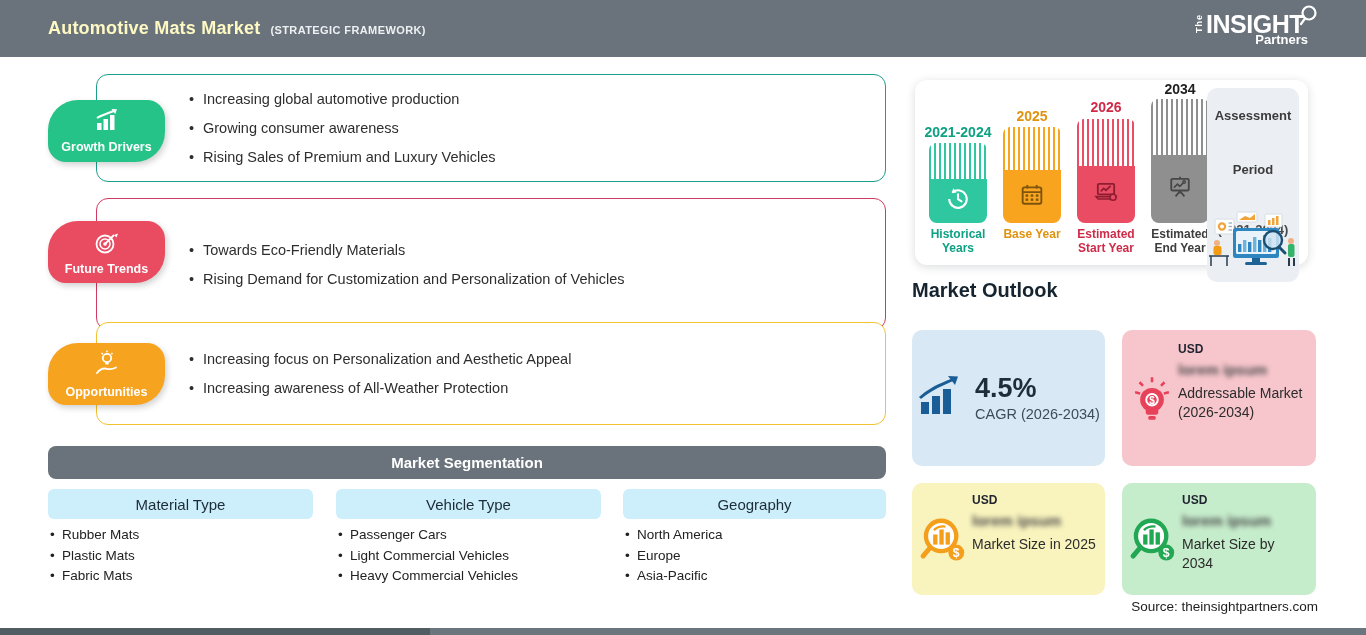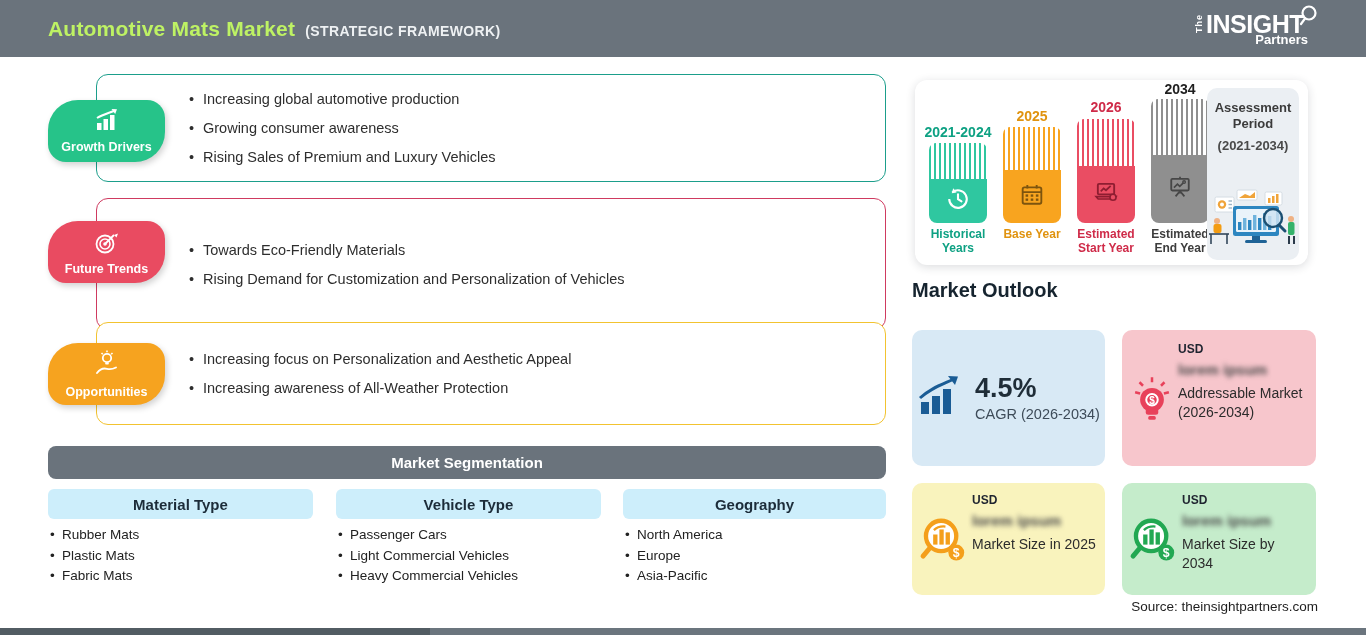--- a/index.html
+++ b/index.html
@@ -4,22 +4,22 @@
 <style>
   * { margin:0; padding:0; box-sizing:border-box; }
   html,body { width:1366px; height:635px; }
   body { font-family:"Liberation Sans", sans-serif; background:#f2f4f6; }
   .canvas { position:relative; width:1366px; height:635px; background:#ffffff; overflow:hidden; }
 
   
   .header { position:absolute; top:0; left:0; width:1366px; height:57px; background:#6a737c;
             display:flex; align-items:center; justify-content:space-between; padding:0 30px 0 48px; }
   .header-titles { display:flex; align-items:baseline; gap:10px; }
-  .header-title { color:#bef264; font-size:21px; font-weight:700; letter-spacing:.2px; }
-  .header-subtitle { color:#eef1f3; font-size:14px; font-weight:600; letter-spacing:.4px; }
+  .header-title { color:#fef9c3; font-size:18px; font-weight:700; letter-spacing:.2px; }
+  .header-subtitle { color:#eef1f3; font-size:11px; font-weight:600; letter-spacing:.4px; }
   .logo { display:flex; flex-direction:column; align-items:flex-end; color:#fff; margin-right:18px; }
   .logo-top { display:flex; align-items:center; }
   .logo-the { writing-mode:vertical-rl; transform:rotate(180deg); font-size:9px; font-weight:700; letter-spacing:1px; margin-right:2px; }
   .logo-insight { font-size:25px; font-weight:800; letter-spacing:-.5px; line-height:1; }
   .logo-circle { margin-left:-6px; margin-top:-10px; }
   .logo-partners { font-size:13px; font-weight:700; margin-top:-4px; padding-right:10px; line-height:1; }
 
   
   .fw-box { position:absolute; left:96px; width:790px; border-radius:12px; background:#fff;
             display:flex; flex-direction:column; justify-content:center; padding-left:92px; }
@@ -36,21 +36,21 @@
   .pill.growth { top:100px; background:#26c389; }
   .pill.trends { top:221px; background:#e94b61; }
   .pill.opps   { top:343px; background:#f6a31f; }
   .pill-label { color:#fff; font-size:12.5px; font-weight:700; margin-top:2px; white-space:nowrap; }
 
   
   .seg-bar { position:absolute; left:48px; top:446px; width:838px; height:33px; background:#6a737c;
              border-radius:8px; display:flex; align-items:center; justify-content:center; }
   .seg-bar-label { color:#fff; font-size:15px; font-weight:700; }
   .seg-head { position:absolute; top:489px; height:30px; background:#cdeefb; border-radius:6px;
-              display:flex; align-items:center; justify-content:center; font-size:15px; font-weight:700; color:#1c2c39; }
+              display:flex; align-items:center; justify-content:center; font-size:15px; font-weight:400; color:#1c2c39; }
   .seg-head.c1 { left:48px;  width:265px; }
   .seg-head.c2 { left:336px; width:265px; }
   .seg-head.c3 { left:623px; width:263px; }
   .seg-list { position:absolute; top:525px; list-style:none; }
   .seg-list.c1 { left:50px; }
   .seg-list.c2 { left:338px; }
   .seg-list.c3 { left:625px; }
   .seg-list li { position:relative; padding-left:12px; font-size:13.5px; color:#222; line-height:20.5px; }
   .seg-list li::before { content:"•"; position:absolute; left:0; color:#222; }
 
@@ -75,22 +75,22 @@
   .tl-year { position:absolute; width:90px; text-align:center; font-size:14px; font-weight:800; }
   .tl-year.teal   { left:-2px;  top:44px; color:#0ea183; }
   .tl-year.orange { left:72px;  top:28px; color:#e0930f; }
   .tl-year.red    { left:146px; top:19px; color:#cf2b49; }
   .tl-year.gray   { left:220px; top:1px;  color:#1f1f1f; }
   .tl-name { position:absolute; top:148px; width:74px; text-align:center; font-size:12px; font-weight:700; line-height:13.5px; }
   .tl-name.teal   { left:6px;   color:#0ea183; }
   .tl-name.orange { left:80px;  color:#e0930f; }
   .tl-name.red    { left:154px; color:#cf2b49; }
   .tl-name.gray   { left:228px; color:#3d3d3d; }
-  .assess-panel { position:absolute; left:292px; top:8px; width:92px; height:172px; background:#ebeff3;
-                  border-radius:10px; display:flex; flex-direction:column; align-items:center; padding-top:12px; }
+  .assess-panel { position:absolute; left:292px; top:8px; width:92px; height:194px; background:#ebeff3;
+                  border-radius:10px; display:flex; flex-direction:column; align-items:center; padding-top:20px;gap:38px; }
   .assess-line { font-size:13px; font-weight:700; color:#3b3b3b; line-height:16px; text-align:center; }
   .assess-range { font-size:13px; font-weight:600; color:#4a4a4a; margin-top:6px; }
   .assess-illustration { position:absolute; bottom:6px; left:0; width:92px; }
 
   
   .outlook-title { position:absolute; left:912px; top:279px; font-size:20px; font-weight:800; color:#16242f; }
   .card { position:absolute; border-radius:10px; }
   .card.blue   { left:912px;  top:330px; width:193px; height:136px; background:#d8e9f5;
                  display:flex; align-items:center; justify-content:center; gap:10px; }
   .card.pink   { left:1122px; top:330px; width:194px; height:136px; background:#f7c6cc; }

